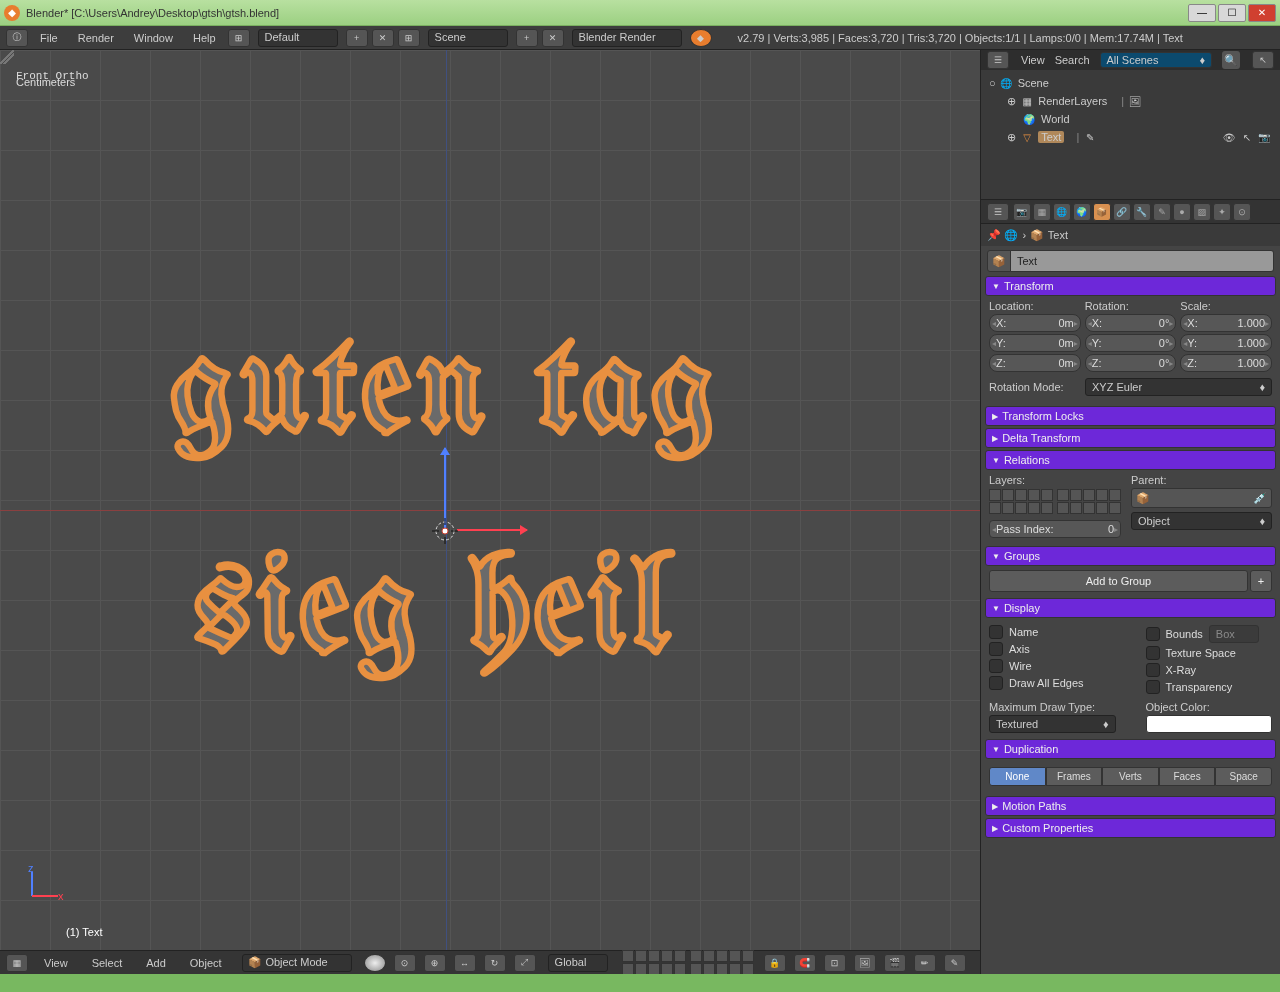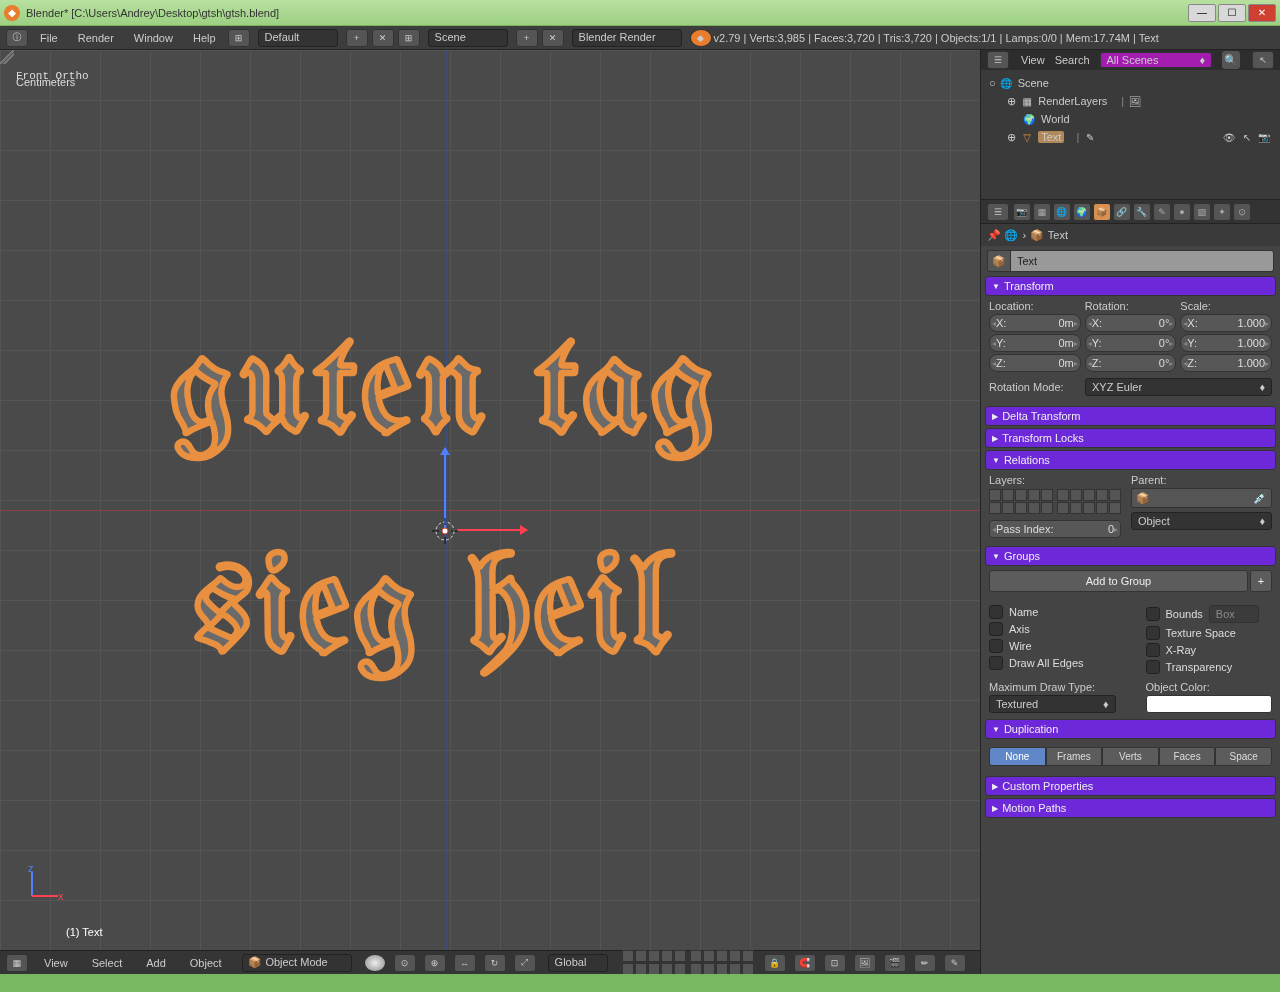--- a/index.html
+++ b/index.html
@@ -7,40 +7,40 @@
 .titlebar { height: 26px; background: linear-gradient(#b8e0a0,#9cd082); display: flex; align-items: center; padding: 0 4px; border-bottom: 1px solid #7ab060; }
 .titlebar .logo { width: 16px; height: 16px; background: #e87d2e; border-radius: 50%; margin-right: 6px; display:flex;align-items:center;justify-content:center;color:#fff;font-size:10px;}
 .titlebar .title { color: #333; }
 .win-controls { margin-left: auto; display: flex; gap: 2px; }
 .win-btn { width: 28px; height: 18px; background: #d8d8d8; border: 1px solid #888; border-radius: 2px; display:flex;align-items:center;justify-content:center; font-size:10px;}
 .win-btn.close { background: #d04030; color:#fff;}
 .menubar { height: 24px; background: #3d3d3d; display: flex; align-items: center; padding: 0 4px; border-bottom: 1px solid #222; color: #ccc; }
 .mb-icon { width: 22px; height: 18px; background: #555; border:1px solid #333; border-radius:3px; margin:0 2px; display:flex;align-items:center;justify-content:center;color:#ccc;font-size:9px;cursor:pointer;}
 .mb-item { padding: 0 10px; line-height: 24px; cursor:pointer;}
 .mb-input { background: #333; border:1px solid #222; border-radius:3px; padding:1px 6px; margin:0 6px; color:#ccc; height:18px; display:flex;min-width:80px;}
-.mb-stats { margin-left: 0; color:#ccc;}
+.mb-stats { margin-left: 24px; color:#ccc;}
 .workspace { position:absolute; top:50px; left:0; right:0; bottom:18px; display:flex; }
 .viewport { flex:1; background:#4a4a4a; position:relative; overflow:hidden;}
 .grid { position:absolute; inset:0; background-image: linear-gradient(#555 1px,transparent 1px),linear-gradient(90deg,#555 1px,transparent 1px); background-size:50px 50px; }
 .vlabel { position:absolute; top:20px; left:16px; color:#ddd;font-family:Liberation Mono, monospace;}
 .vlabel2 { position:absolute; top:26px; left:16px; color:#ddd;}
 .axis-gizmo { position:absolute; bottom:70px; left:24px; width:40px; height:40px;}
 .vobj-label { position:absolute; bottom:36px; left:66px; color:#fff;}
 .cursor3d { position:absolute; top:468px; left:432px; width:26px; height:26px;}
 .arrow-blue { position:absolute; top:398px; left:444px; width:2px; height:80px; background:#5080ff;}
 .arrow-blue::before{content:'';position:absolute;top:-6px;left:-4px;border:5px solid transparent;border-bottom:8px solid #5080ff;}
 .arrow-red { position:absolute; top:479px; left:457px; width:70px; height:2px; background:#ff4050;}
 .arrow-red::before{content:'';position:absolute;right:-6px;top:-4px;border:5px solid transparent;border-left:8px solid #ff4050;}
 .text3d { position:absolute; font-family:'Old English Text MT','UnifrakturMaguntia',serif; color:#6a6a6a; -webkit-text-stroke: 2px #e89040; font-weight: bold;}
 .t1 { top:270px; left:170px; font-size:140px; letter-spacing:4px;}
 .t2 { top:490px; left:194px; font-size:140px; letter-spacing:4px;}
 .rightpanel { width:300px; background:#444; display:flex; flex-direction:column; border-left:1px solid #222;}
 .outliner { height:150px; background:#3a3a3a; border-bottom:1px solid #222;}
 .out-header { height:20px; background:#2d2d2d; display:flex; align-items:center; padding:0 4px; gap:10px; color:#ccc;}
-.out-select { background:#a21caf; border:1px solid #333; border-radius:3px; padding:0 6px; height:16px; display:flex;align-items:center;color:#ccc;font-size:10px;}
+.out-select { background:#0c4a6e; border:1px solid #333; border-radius:3px; padding:0 6px; height:16px; display:flex;align-items:center;color:#ccc;font-size:10px;}
 .out-tree { padding:4px 8px; color:#ccc;}
 .out-row { padding:2px 0; display:flex; align-items:center; gap:4px;}
 .out-icon { width:14px; height:14px; display:flex;align-items:center;justify-content:center;font-size:10px;}
 .out-text.selected { background:#b0885a; padding:0 3px; border-radius:2px;}
 .propheader { height:24px; background:#333; display:flex; align-items:center; padding:0 4px; gap:2px; border-bottom:1px solid #222; overflow:hidden;}
 .prop-tab { width:18px; height:18px; background:#555; border:1px solid #333; border-radius:3px; display:flex;align-items:center;justify-content:center;cursor:pointer;font-size:9px;color:#aaa;}
 .prop-tab.active { background:#d89050;}
 .prop-breadcrumb { height:22px; background:#3a3a3a; display:flex;align-items:center; padding:0 6px; gap:6px; color:#ccc;}
 .prop-body { flex:1; overflow-y:auto; background:#444; }
 .name-input { margin:4px 6px; display:flex; height:22px;}
@@ -287,26 +287,26 @@
             <div class="dropdown">
                 <span>XYZ Euler</span>
                 <span>♦</span>
               </div>
           </div>
         </div>
       </div>
 
       <div class="panel-sect">
           <div class="sect-header collapsed">
+            <span>Transform Locks</span>
+          </div>
+        </div>
+      <div class="panel-sect">
+          <div class="sect-header collapsed">
             <span>Delta Transform</span>
-          </div>
-        </div>
-      <div class="panel-sect">
-          <div class="sect-header collapsed">
-            <span>Transform Locks</span>
           </div>
         </div>
 
       <div class="panel-sect">
         <div class="sect-header">
             <span>Relations</span>
           </div>
         <div class="sect-body">
           <div style="display:flex;gap:10px">
             <div>
@@ -363,20 +363,23 @@
         <div class="sect-header">
             <span>Groups</span>
           </div>
         <div class="sect-body" style="display:flex;gap:2px">
           <div class="btn-wide" style="flex:1">Add to Group</div>
           <div class="btn-wide" style="width:22px">+</div>
         </div>
       </div>
 
       <div class="panel-sect">
+        <div class="sect-header">
+            <span>Display</span>
+          </div>
         <div class="sect-body">
           <div class="disp-cols">
             <div class="dc">
               <div class="check-row">
                   <div class="checkbox"></div>
                   <span>Name</span>
                 </div>
               <div class="check-row">
                   <div class="checkbox"></div>
                   <span>Axis</span>
@@ -438,26 +441,26 @@
             <div class="bg-btn">Frames</div>
             <div class="bg-btn">Verts</div>
             <div class="bg-btn">Faces</div>
             <div class="bg-btn">Space</div>
           </div>
         </div>
       </div>
 
       <div class="panel-sect">
           <div class="sect-header collapsed">
+            <span>Motion Paths</span>
+          </div>
+        </div>
+      <div class="panel-sect">
+          <div class="sect-header collapsed">
             <span>Custom Properties</span>
-          </div>
-        </div>
-      <div class="panel-sect">
-          <div class="sect-header collapsed">
-            <span>Motion Paths</span>
           </div>
         </div>
     </div>
   </div>
 </div>
 
 <div class="bottombar bb-viewport">
   <div class="mb-icon">▦</div>
   <span class="mb-item">View</span>
   <span class="mb-item">Select</span>

